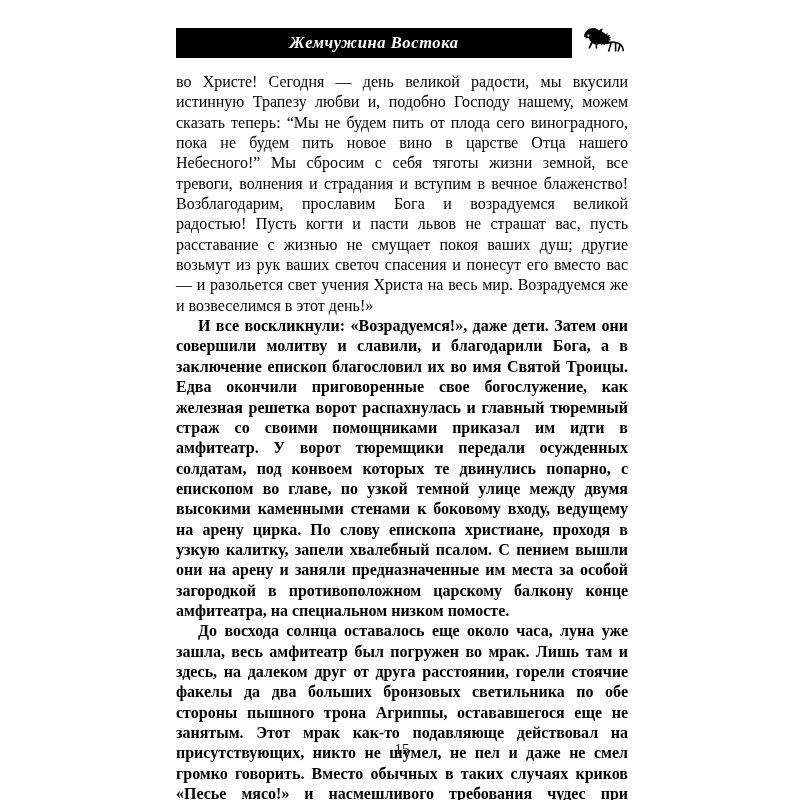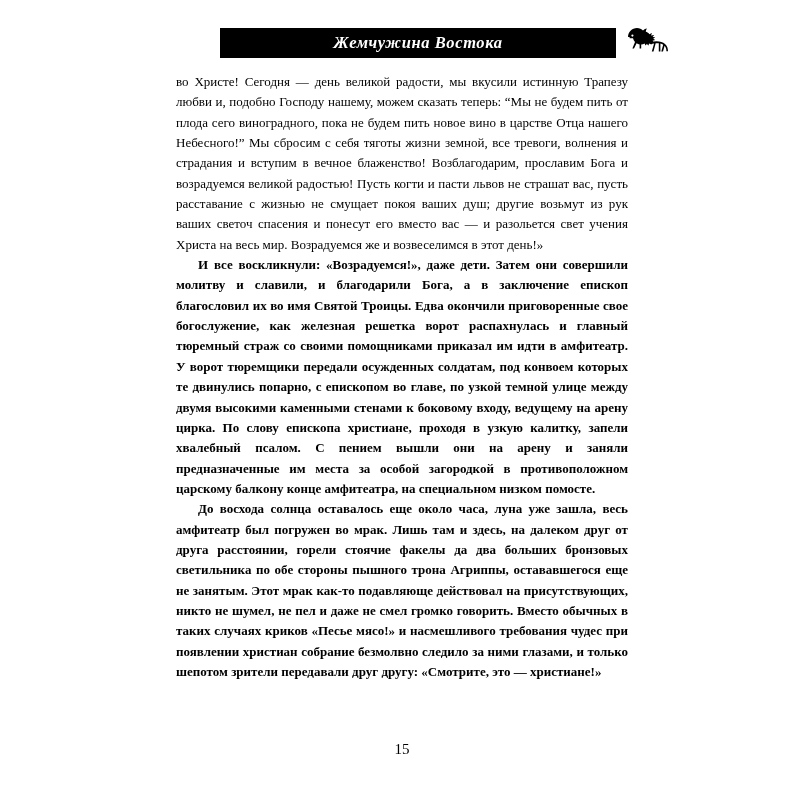--- a/index.html
+++ b/index.html
@@ -25,21 +25,20 @@
     position: absolute;
     left: 176px;
     top: 18px;
     width: 452px;
     height: 764px;
   }
   
   .header {
     position: relative;
     height: 42px;
-    margin-left: 44px;
   }
   .header-band {
     position: absolute;
     left: 0;
     top: 10px;
     width: 396px;
     height: 30px;
     background: #000000;
     display: flex;
     align-items: center;
@@ -66,21 +65,21 @@
   }
   
   .body-text {
     position: absolute;
     left: 0;
     top: 54px;
     width: 452px;
   }
   .para {
     margin: 0;
-    font-size: 13px;
+    font-size: 16px;
     line-height: 20.35px;
     text-align: justify;
     text-justify: inter-word;
     hyphens: manual;
     color: #000000;
   }
   .para.indent {
     text-indent: 22px;
     font-weight: bold;
   }

